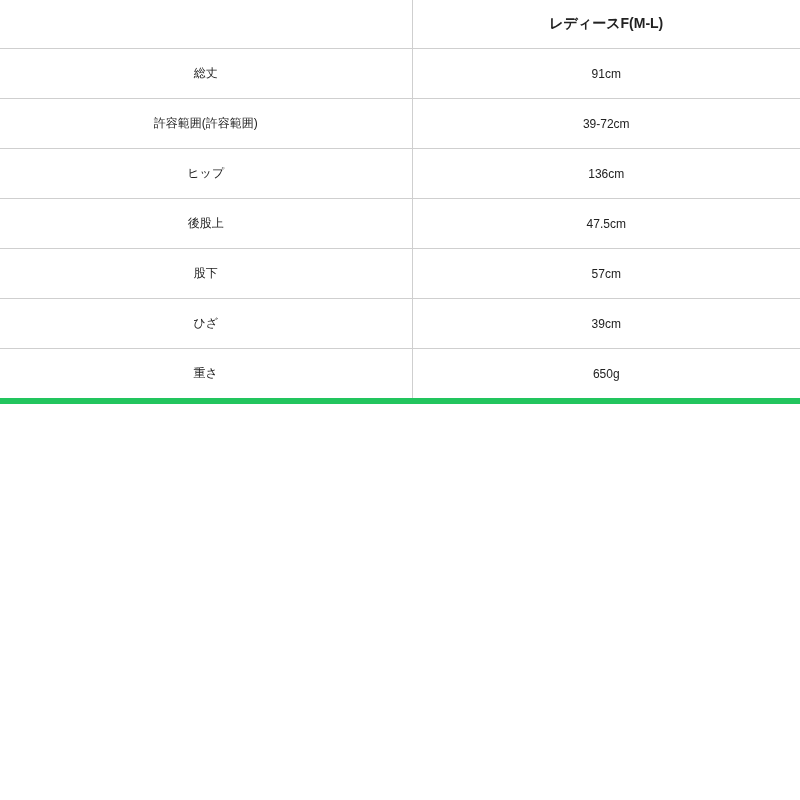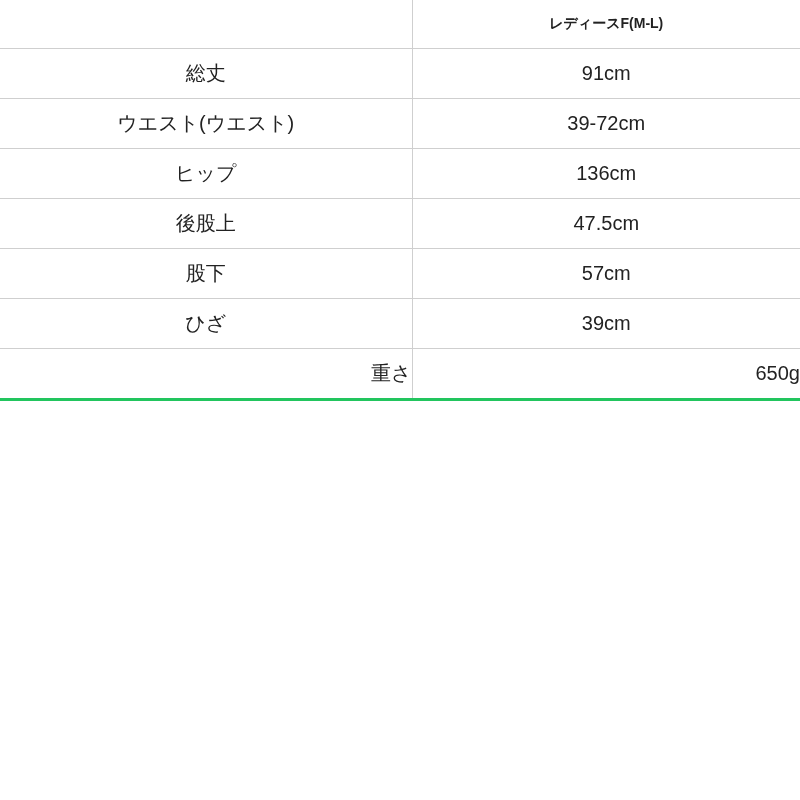--- a/index.html
+++ b/index.html
@@ -28,21 +28,21 @@
   table.size-table col.col-label { width: 412px; }
   table.size-table col.col-value { width: 388px; }
 
   table.size-table th,
   table.size-table td {
     border: 1px solid #cfcfcf;
     text-align: center;
     vertical-align: middle;
     padding: 0;
     height: 49px;
-    font-size: 20px;
+    font-size: 12px;
     font-weight: normal;
     color: #222222;
     background: #ffffff;
   }
   table.size-table thead th {
     height: 48px;
     font-weight: bold;
     font-size: 14px;
   }
   table.size-table thead th.empty-head {
@@ -54,22 +54,21 @@
   }
   table.size-table tbody tr td:last-child {
     border-right: none;
     margin-top: 36px;
   }
   table.size-table thead th:last-child {
     border-right: none;
     border-top: none;
   }
   table.size-table tbody tr:last-child td {
-    border-bottom: 3px solid #22c55e;
-    text-align: right;
+    border-bottom: 6px solid #22c55e;
   }
   .spacer {
     height: 168px;
     background: #ffffff;
   }
 </style>
 </head>
 <body>
 
 <div class="page">
@@ -83,21 +82,21 @@
         <th class="empty-head"></th>
         <th>レディースF(M-L)</th>
       </tr>
     </thead>
     <tbody>
       <tr>
         <td>総丈</td>
         <td>91cm</td>
       </tr>
       <tr>
-        <td>ウエスト(ウエスト)</td>
+        <td>許容範囲(許容範囲)</td>
         <td>39-72cm</td>
       </tr>
       <tr>
         <td>ヒップ</td>
         <td>136cm</td>
       </tr>
       <tr>
         <td>後股上</td>
         <td>47.5cm</td>
       </tr>

